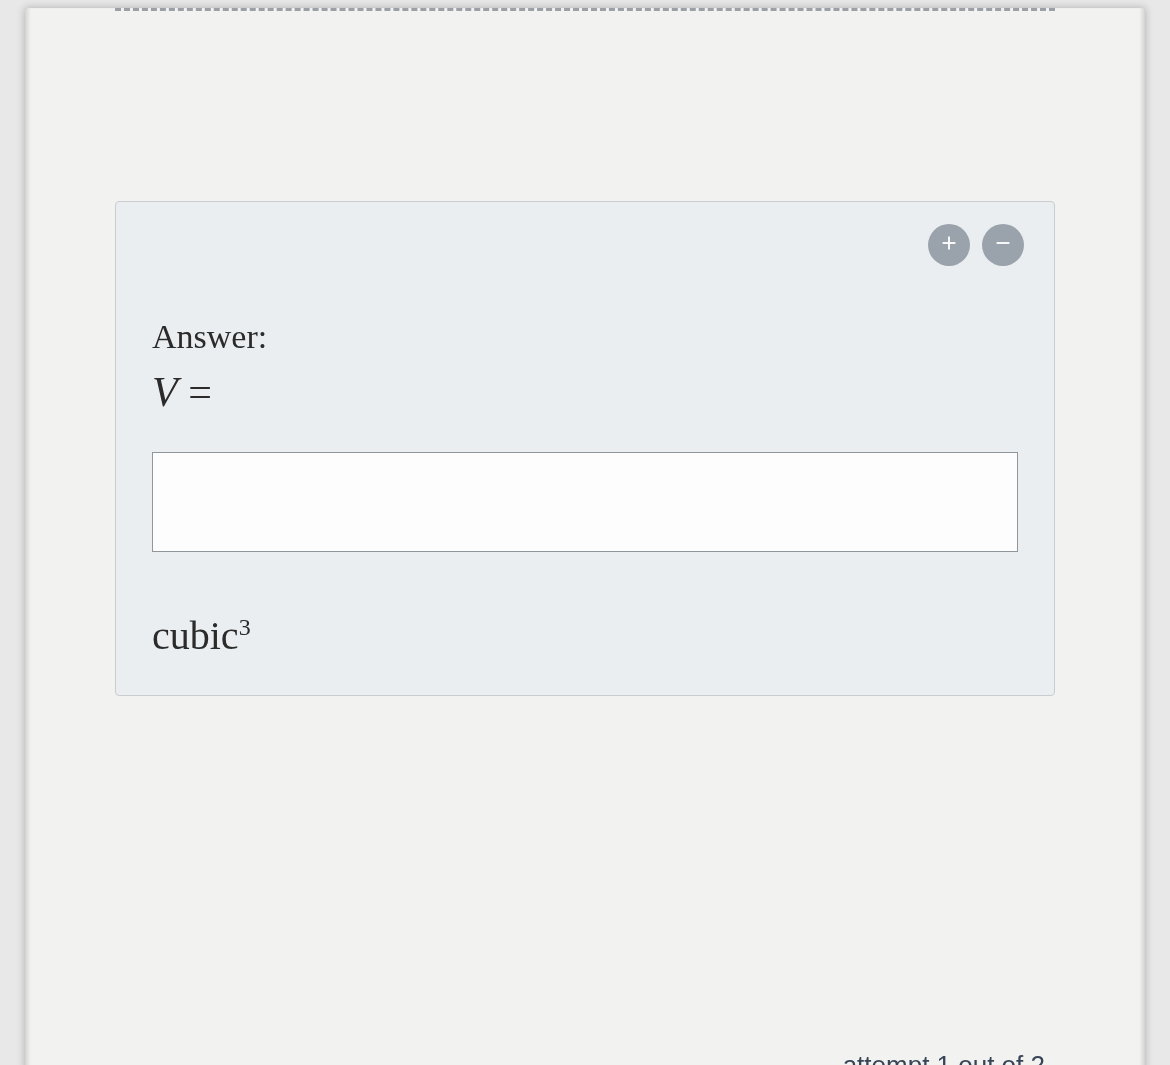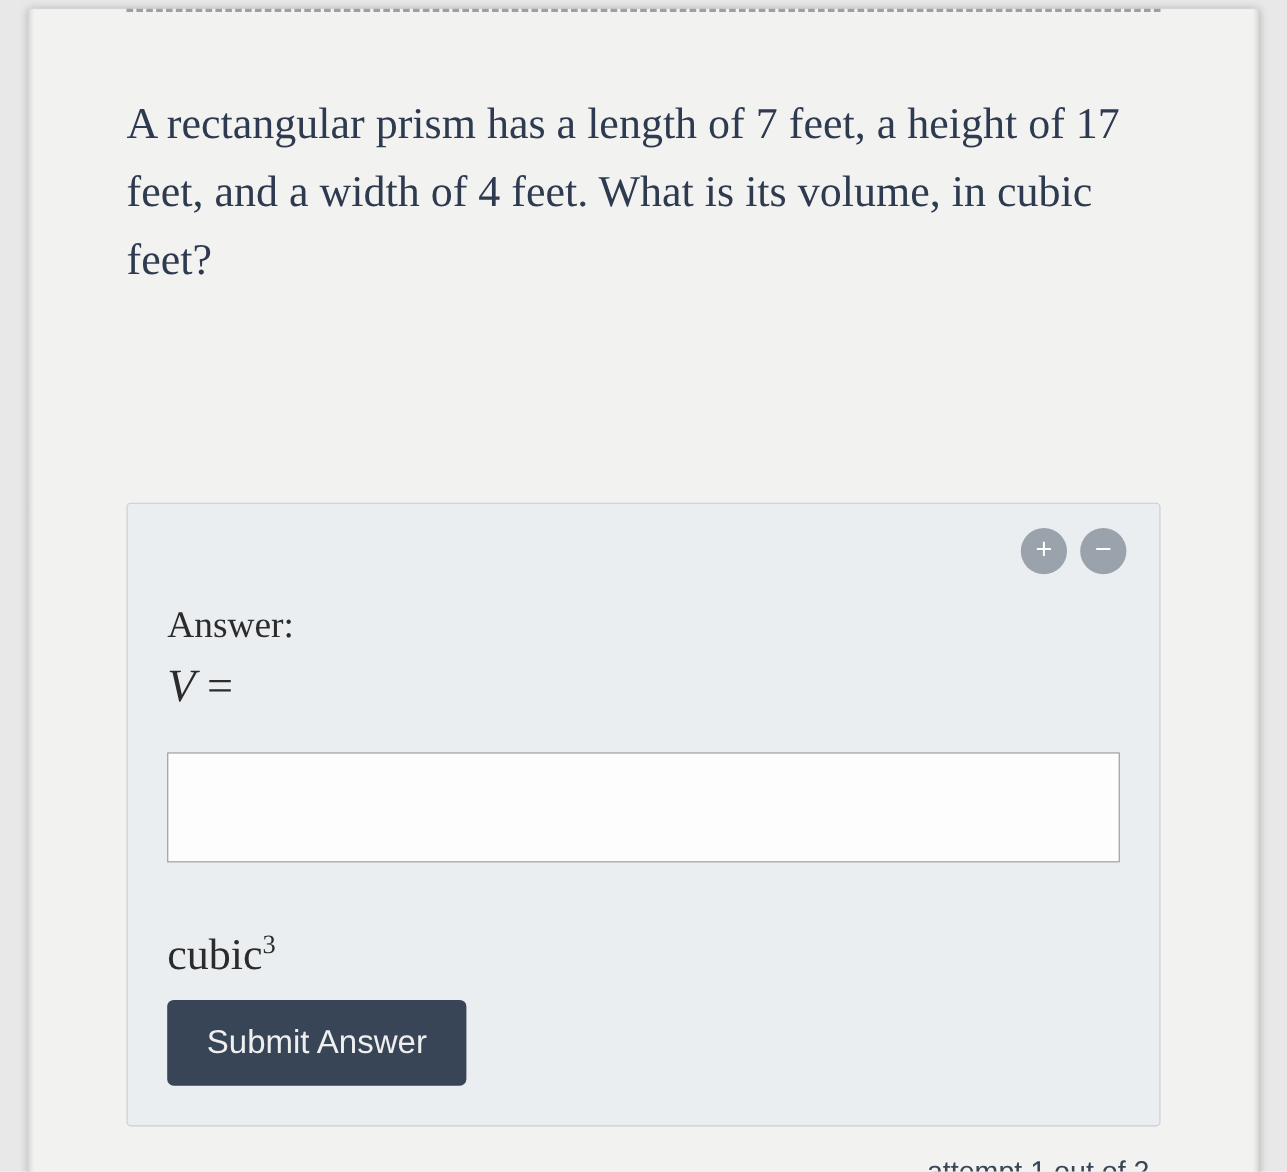--- a/index.html
+++ b/index.html
@@ -70,21 +70,21 @@
     background: #9aa3ab;
     display: flex;
     align-items: center;
     justify-content: center;
     cursor: pointer;
   }
   .circle-btn svg { width: 22px; height: 22px; }
   .answer-label {
     font-size: 34px;
     color: #2b2b2b;
-    margin-top: 64px;
+    margin-top: 88px;
   }
   .v-equals {
     font-size: 42px;
     color: #2b2b2b;
     margin-top: 12px;
     font-family: 'Times New Roman', Georgia, serif;
   }
   .v-equals .vital { font-style: italic; }
   .answer-input {
     margin-top: 36px;
@@ -123,21 +123,20 @@
     color: #384556;
   }
 </style>
 </head>
 <body>
 
 <div class="page-wrapper">
   <div class="inner">
     <div class="dashed"></div>
 
-    <div class="question">A rectangular prism has a length of 7 feet, a height of 17 feet, and a width of 4 feet. What is its volume, in cubic feet?</div>
 
     <div class="answer-box">
       <div class="pm-controls">
         <div class="circle-btn">
           <span>
             <svg viewBox="0 0 24 24">
                 <path d="M11 5h2v14h-2z" fill="#fff"></path>
                 <path d="M5 11h14v2H5z" fill="#fff"></path>
               </svg>
           </span>
@@ -156,18 +155,17 @@
         <span class="vital">V</span>
         <span>=</span>
       </div>
 
       <input class="answer-input" type="text" value="" style="">
 
       <div class="units">
         <span>cubic</span><sup>3</sup>
       </div>
 
-      <button class="submit-btn">Submit Answer</button>
     </div>
   </div>
 
   <div class="attempt">attempt 1 out of 2</div>
 </div>
 
 </body></html>

